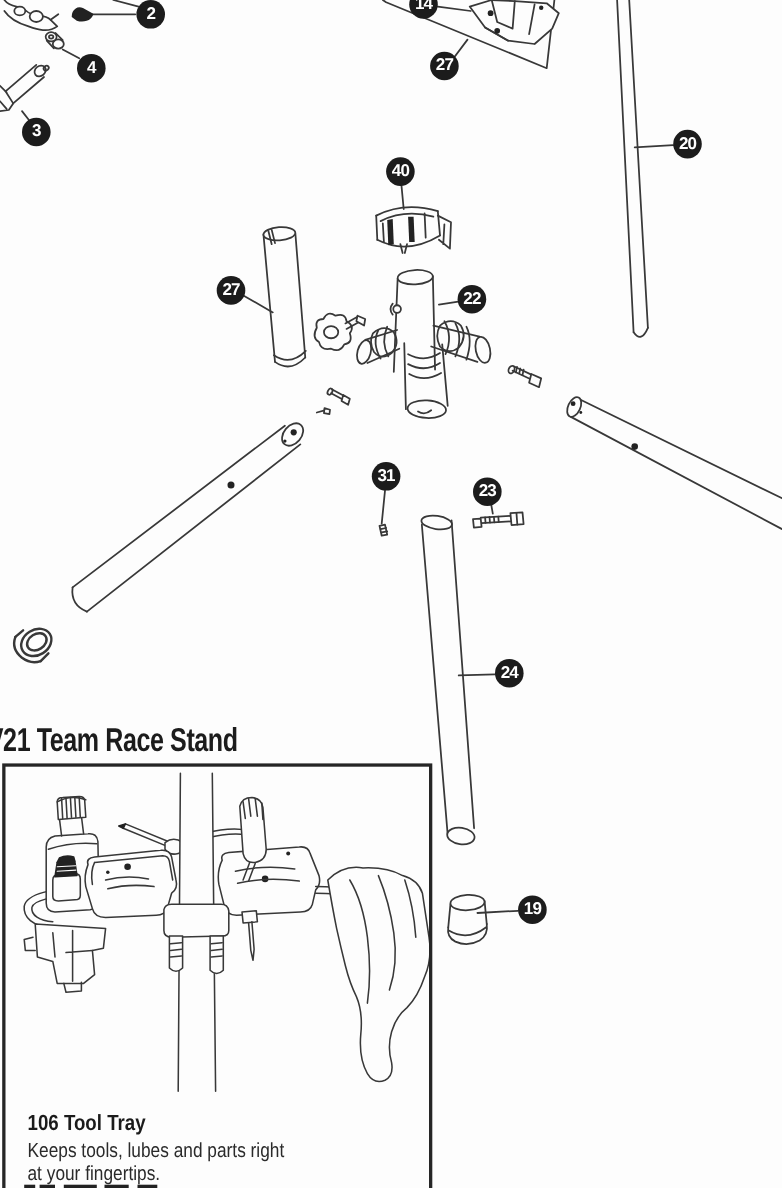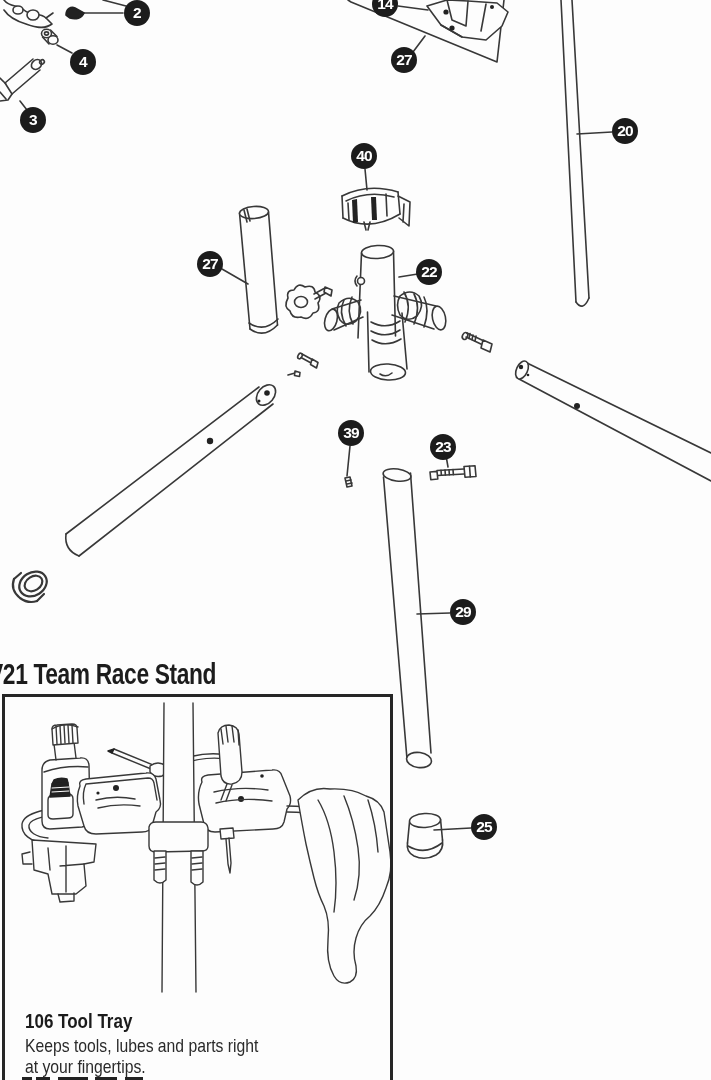--- a/index.html
+++ b/index.html
@@ -293,30 +293,30 @@
   <div class="callout" style="left:351px;top:143px">
       <span>40</span>
     </div>
   <div class="callout" style="left:197px;top:251px">
       <span>27</span>
     </div>
   <div class="callout" style="left:416px;top:259px">
       <span>22</span>
     </div>
   <div class="callout" style="left:338px;top:420px">
-      <span>39</span>
+      <span>31</span>
     </div>
   <div class="callout" style="left:430px;top:434px">
       <span>23</span>
     </div>
   <div class="callout" style="left:450px;top:599px">
-      <span>29</span>
+      <span>24</span>
     </div>
   <div class="callout" style="left:471px;top:814px">
-      <span>25</span>
+      <span>19</span>
     </div>
 
   <div class="heading"><span>V</span><span>21 Team Race Stand</span></div>
 
   <div class="inset-box"></div>
 
   <div class="caption product">106 Tool Tray</div>
   <div class="caption desc1">Keeps tools, lubes and parts right</div>
   <div class="caption desc2">at your fingertips.</div>
 

